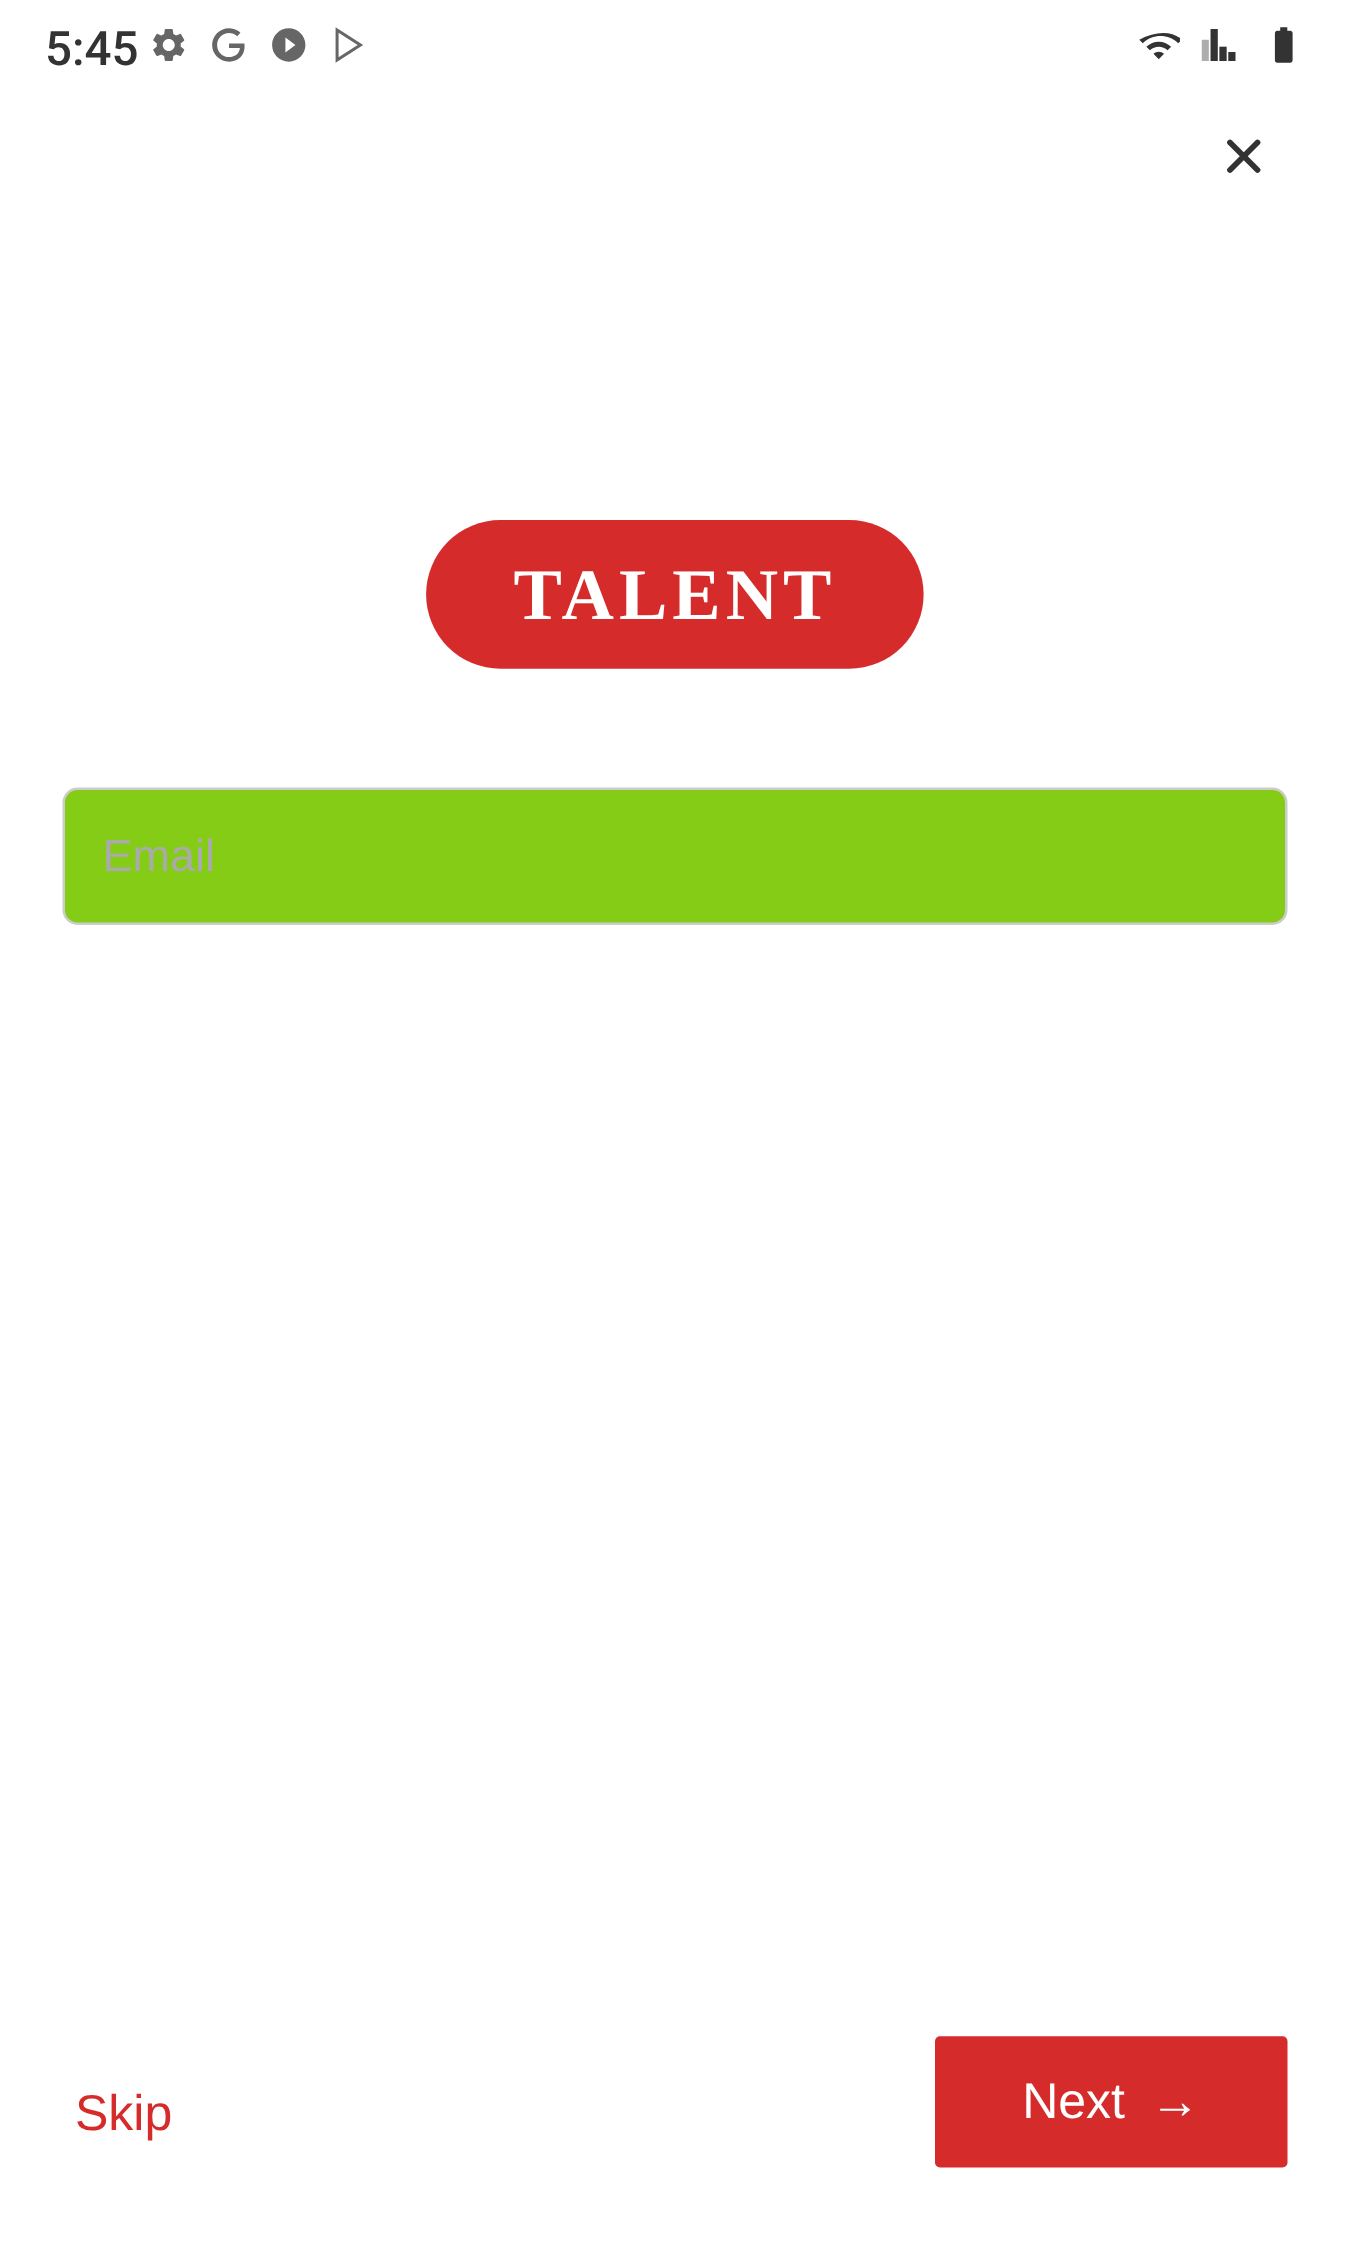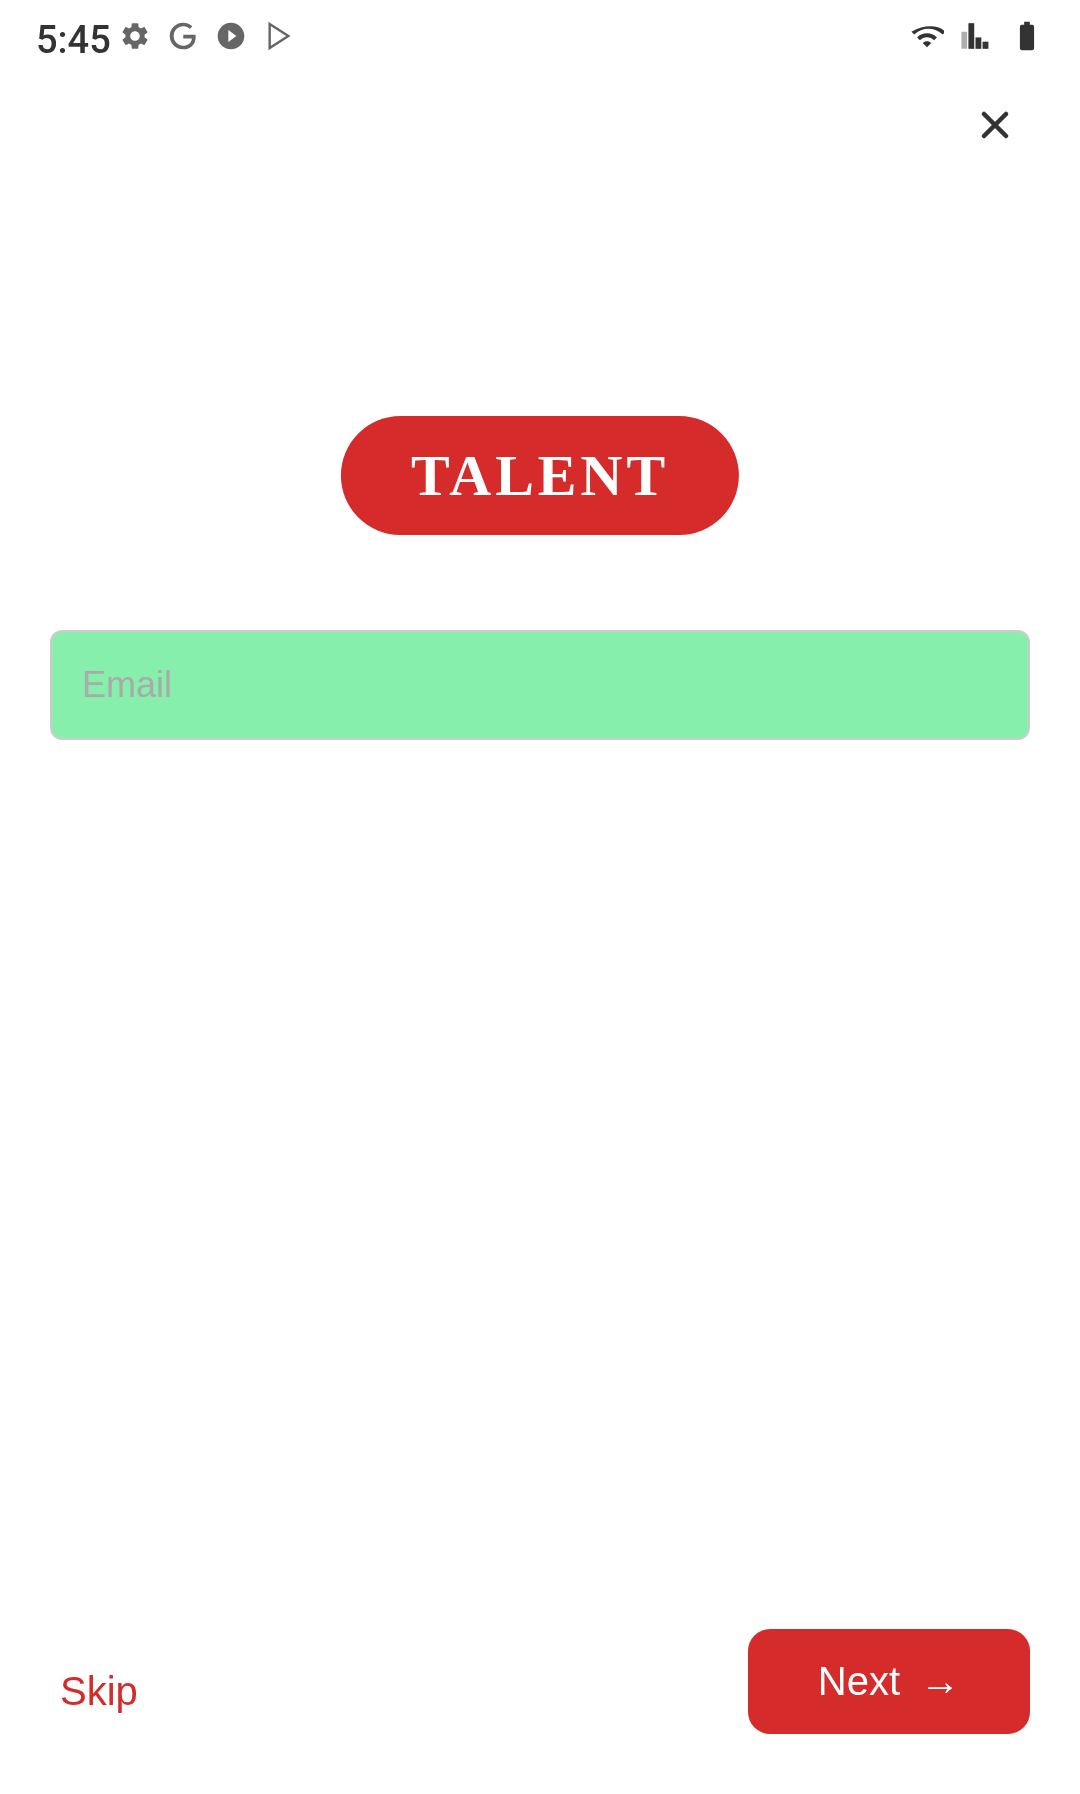--- a/index.html
+++ b/index.html
@@ -119,21 +119,21 @@
     }
 
     .email-input-wrapper {
       width: 100%;
       border: 2px solid #cccccc;
       border-radius: 12px;
       padding: 0 30px;
       height: 110px;
       display: flex;
       align-items: center;
-      background: #86efac;
+      background: #84cc16;
     }
 
     .email-input {
       width: 100%;
       border: none;
       outline: none;
       font-size: 36px;
       color: #333333;
       background: transparent;
     }
@@ -182,21 +182,21 @@
       font-size: 40px;
       font-weight: 500;
       cursor: pointer;
       padding: 20px 10px;
     }
 
     .next-button {
       background-color: #d62b2b;
       color: #ffffff;
       border: none;
-      border-radius: 22px;
+      border-radius: 4px;
       padding: 30px 70px;
       font-size: 40px;
       font-weight: 500;
       cursor: pointer;
       display: flex;
       align-items: center;
       gap: 20px;
       min-width: 280px;
       justify-content: center;
     }

